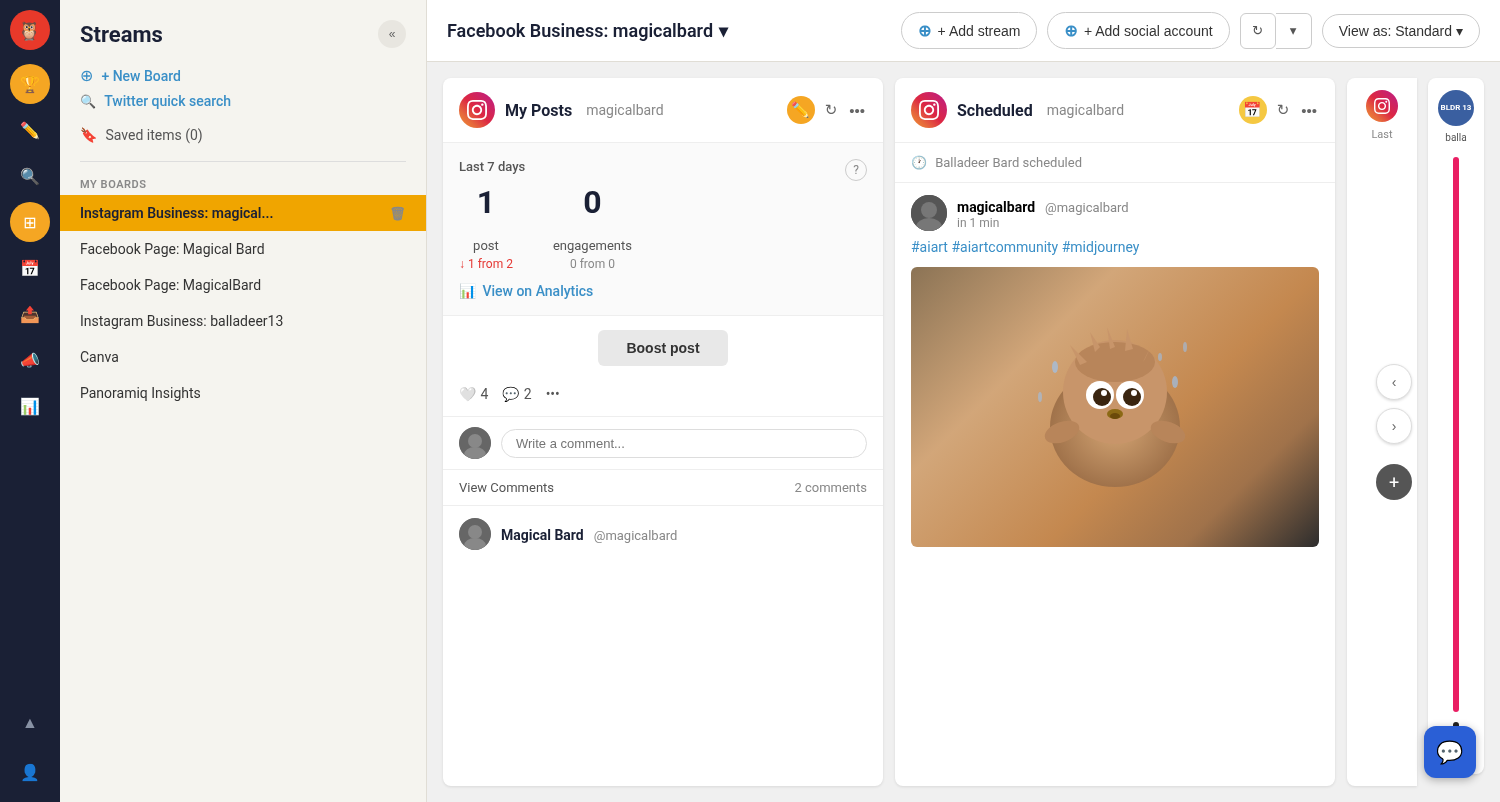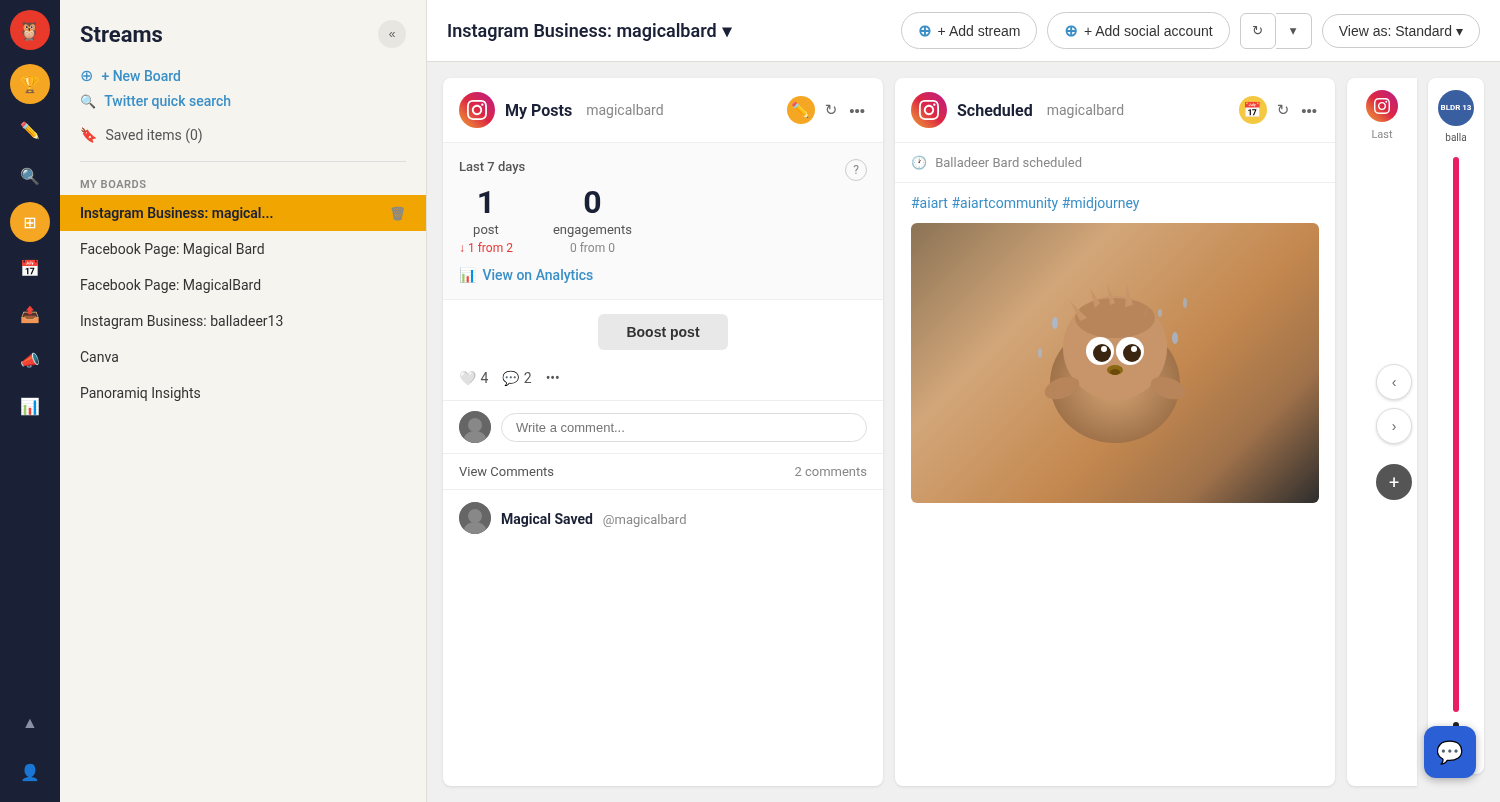--- a/index.html
+++ b/index.html
@@ -300,21 +300,21 @@
     }
     .stat-number {
       font-size: 32px;
       font-weight: 700;
       color: #1a2035;
       line-height: 1;
     }
     .stat-name {
       font-size: 13px;
       color: #555;
-      margin-top: 4px;
+      margin-top: 20px;
     }
     .stat-change {
       font-size: 12px;
       color: #e53935;
       margin-top: 4px;
     }
     .stat-change.neutral { color: #888; }
     .help-icon {
       position: absolute;
       top: 16px; right: 16px;
@@ -616,21 +616,21 @@
   </div>
   <div class="board-item">
     <span>Panoramiq Insights</span>
   </div>
 </div>
 
 <div class="main">
 
   <div class="main-header">
     <div class="board-title-area">
-      <span>Instagram Business: magicalbard</span>
+      <span>Facebook Business: magicalbard</span>
       <span>▾</span>
     </div>
     <div class="header-actions">
       <button class="btn-action">
         <span class="plus">⊕</span>
         <span>+ Add stream</span>
       </button>
       <button class="btn-action">
         <span class="plus">⊕</span>
         <span>+ Add social account</span>
@@ -717,21 +717,21 @@
         </div>
         <div class="post-author">
           <div class="avatar-sm">
             <svg width="32" height="32" viewBox="0 0 32 32" style="border-radius:50%;">
               <rect width="32" height="32" fill="#666"></rect>
               <ellipse cx="16" cy="14" rx="7" ry="7" fill="#888"></ellipse>
               <ellipse cx="16" cy="28" rx="11" ry="8" fill="#888"></ellipse>
             </svg>
           </div>
           <div class="author-info">
-            <span class="author-name">Magical Saved</span>
+            <span class="author-name">Magical Bard</span>
             <span class="author-handle" style="margin-left:6px;">@magicalbard</span>
           </div>
         </div>
       </div>
     </div>
 
     <div class="stream-col">
       <div class="stream-header">
         <div class="stream-icon instagram">
           <svg width="20" height="20" viewBox="0 0 24 24" fill="white">
@@ -746,20 +746,36 @@
           <button class="icon-btn">•••</button>
         </div>
       </div>
 
       <div class="scheduled-info">
         <span>🕐</span>
         <span>Balladeer Bard scheduled</span>
       </div>
 
       <div class="scheduled-post">
+        <div class="sched-author">
+          <div class="sched-avatar">
+            <svg width="36" height="36" viewBox="0 0 36 36" style="border-radius:50%;">
+              <rect width="36" height="36" fill="#555"></rect>
+              <ellipse cx="18" cy="15" rx="8" ry="8" fill="#777"></ellipse>
+              <ellipse cx="18" cy="32" rx="13" ry="9" fill="#777"></ellipse>
+            </svg>
+          </div>
+          <div>
+            <div>
+              <span class="sched-name">magicalbard</span>
+              <span class="sched-handle" style="margin-left:6px;">@magicalbard</span>
+            </div>
+            <div class="sched-time">in 1 min</div>
+          </div>
+        </div>
         <div class="sched-tags">#aiart #aiartcommunity #midjourney</div>
         <div class="sched-image">
 
           <svg class="monster-svg" viewBox="0 0 200 200">
 
             <defs>
               <radialGradient id="bodyGrad" cx="50%" cy="50%" r="50%">
                 <stop offset="0%" stop-color="#D4A574"></stop>
                 <stop offset="100%" stop-color="#A0724A"></stop>
               </radialGradient>

